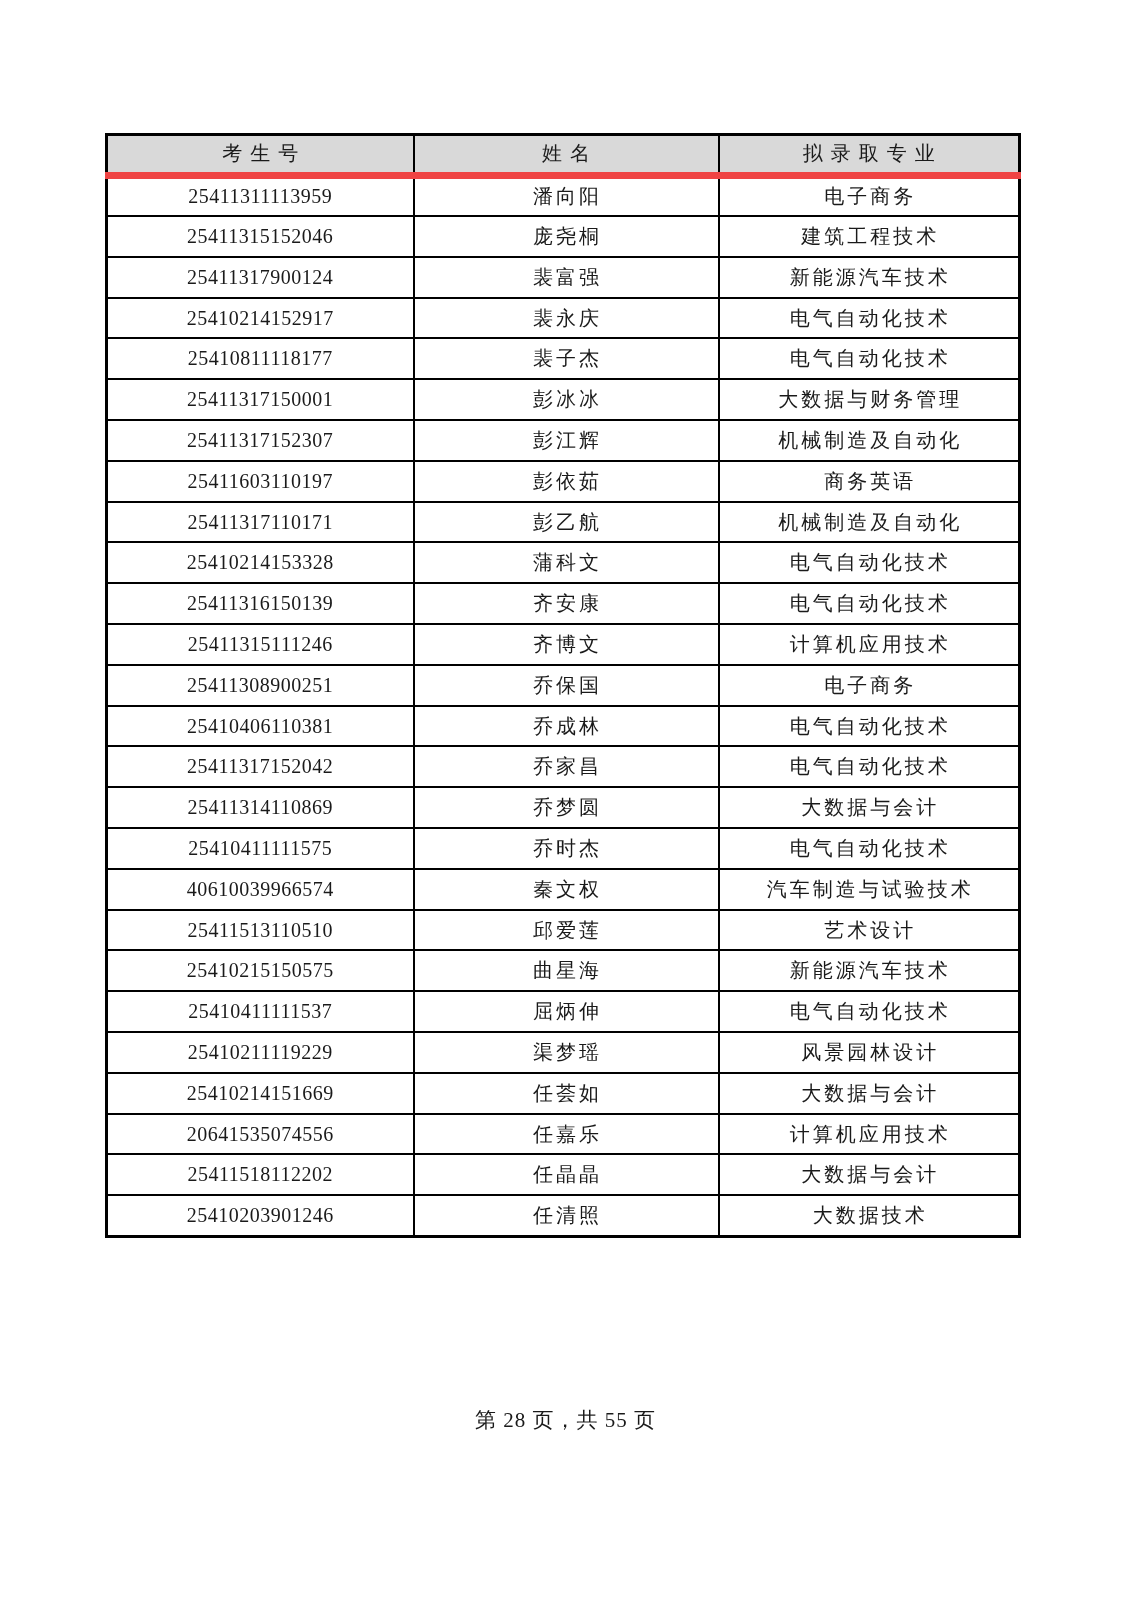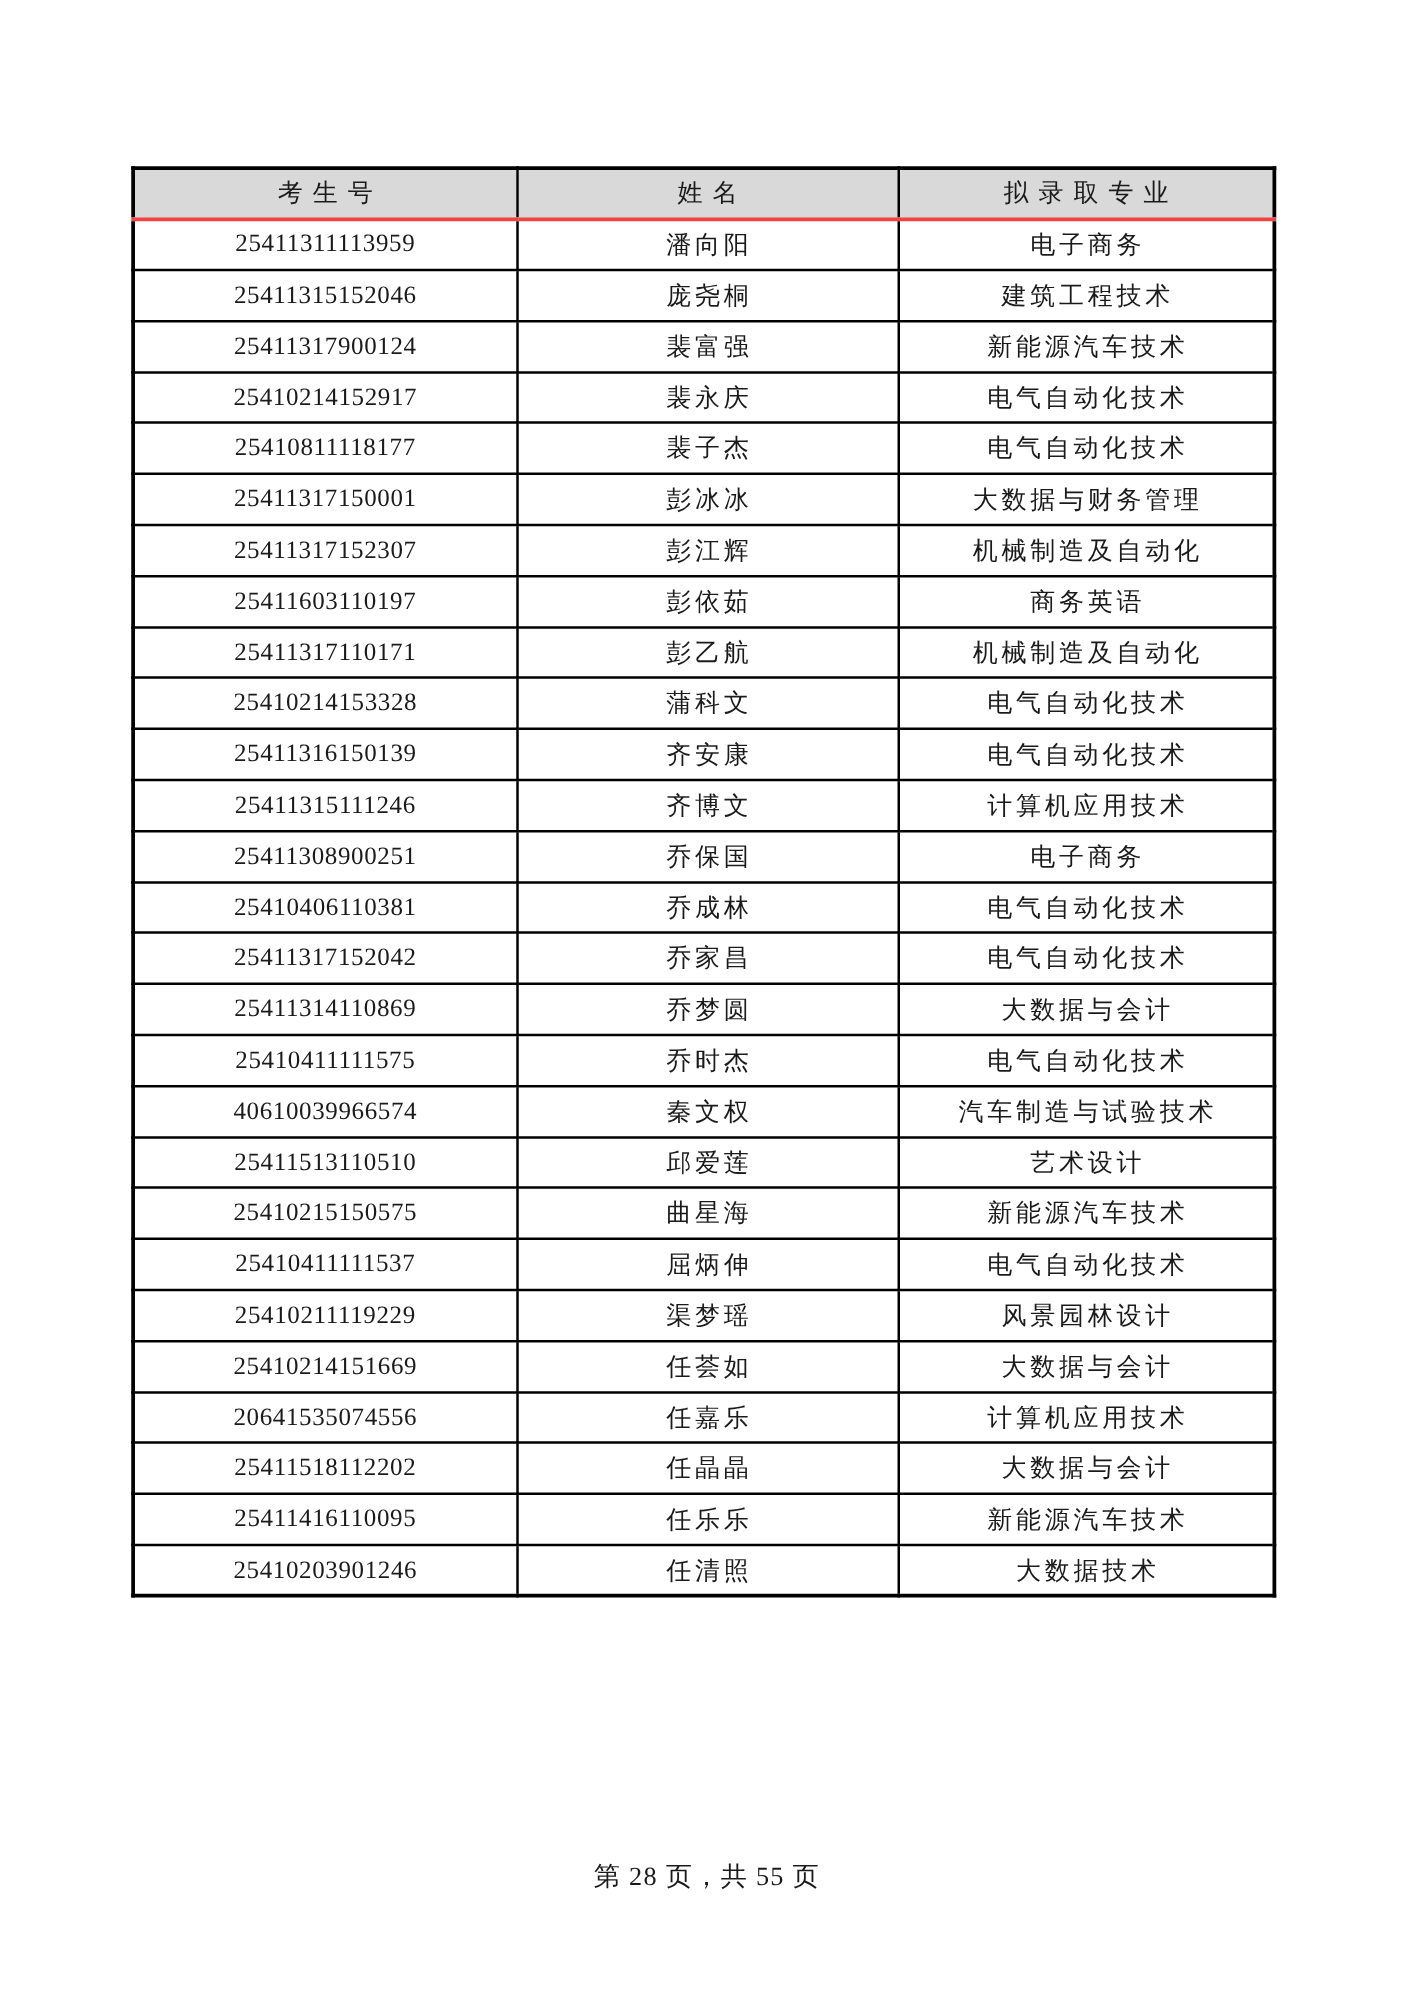--- a/index.html
+++ b/index.html
@@ -35,33 +35,33 @@
     font-size: 20px;
     font-weight: normal;
     overflow: hidden;
     white-space: nowrap;
   }
   table.admission-table { border: 3px solid #000000; }
   table.admission-table thead th {
     background: #d9d9d9;
     letter-spacing: 8px;
     text-indent: 8px; 
-    border-bottom: 3px solid #ef4444;
+    border-bottom: 7px solid #ef4444;
   }
   td.cell-id {
     letter-spacing: 0.5px;
   }
   td.cell-name, td.cell-major {
     letter-spacing: 3px;
     text-indent: 3px;
   }
   .page-footer {
     position: absolute;
     left: 0;
-    top: 1487px;
+    top: 1406px;
     width: 1131px;
     text-align: center;
     font-size: 21px;
     color: #1a1a1a;
     letter-spacing: 1px;
   }
 </style>
 </head>
 <body>
 
@@ -200,25 +200,20 @@
           <td class="cell-id">20641535074556</td>
           <td class="cell-name">任嘉乐</td>
           <td class="cell-major">计算机应用技术</td>
         </tr>
         <tr>
           <td class="cell-id">25411518112202</td>
           <td class="cell-name">任晶晶</td>
           <td class="cell-major">大数据与会计</td>
         </tr>
         <tr>
-          <td class="cell-id">25411416110095</td>
-          <td class="cell-name">任乐乐</td>
-          <td class="cell-major">新能源汽车技术</td>
-        </tr>
-        <tr>
           <td class="cell-id">25410203901246</td>
           <td class="cell-name">任清照</td>
           <td class="cell-major">大数据技术</td>
         </tr>
       </tbody>
   </table>
 
   <div class="page-footer">第 28 页，共 55 页</div>
 
 </div>

